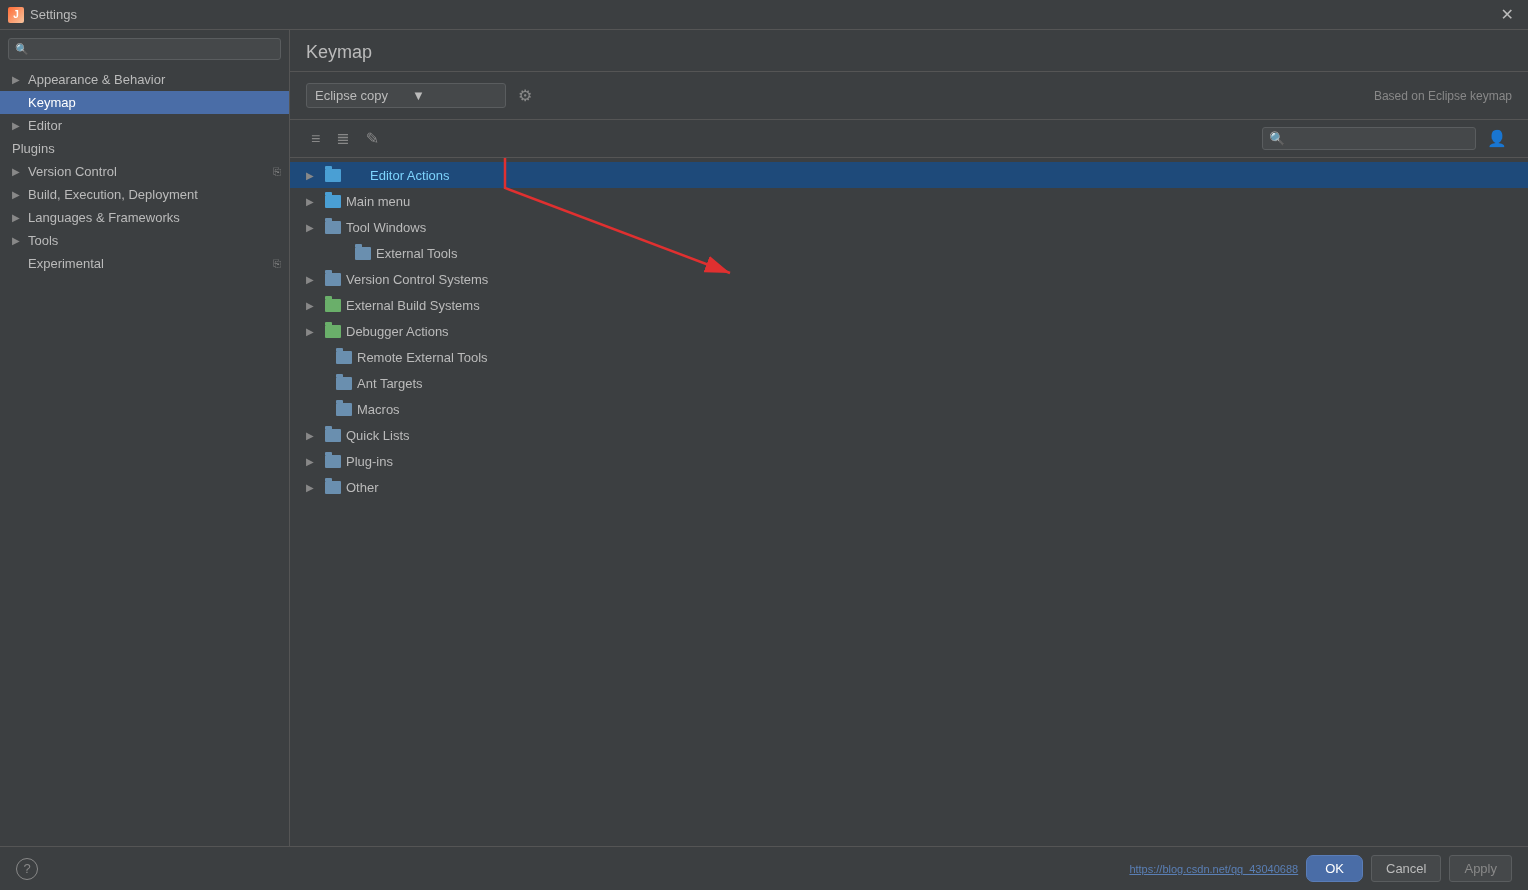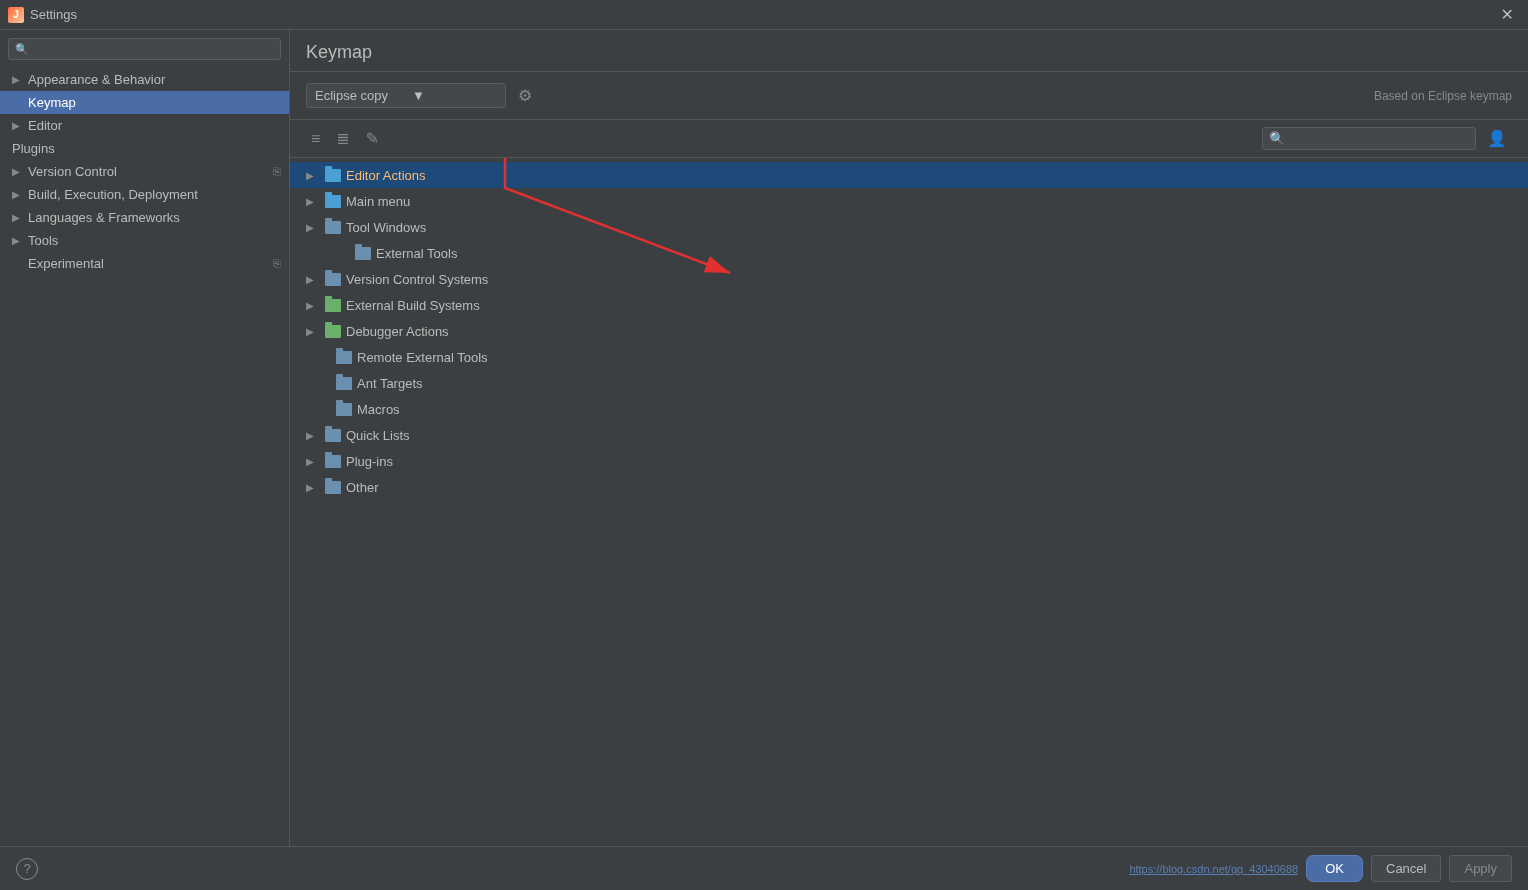--- a/index.html
+++ b/index.html
@@ -309,21 +309,22 @@
       height: 3px;
       background: #6aaf6a;
       border-radius: 1px 1px 0 0;
     }
 
     .tree-label {
       color: #bbb;
       font-size: 13px;
     }
     .tree-item.highlighted .tree-label {
-      color: #fdba74;
+      color: #7dd3fc;
+      margin-left: 24px;
     }
 
     
     .bottom-bar {
       border-top: 1px solid #555;
       padding: 8px 16px;
       display: flex;
       align-items: center;
       justify-content: space-between;
       background: #3c3f41;

